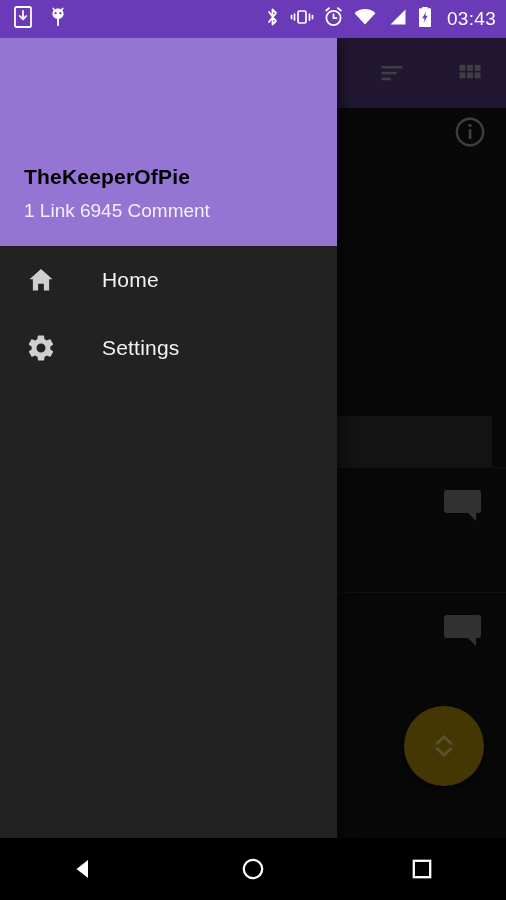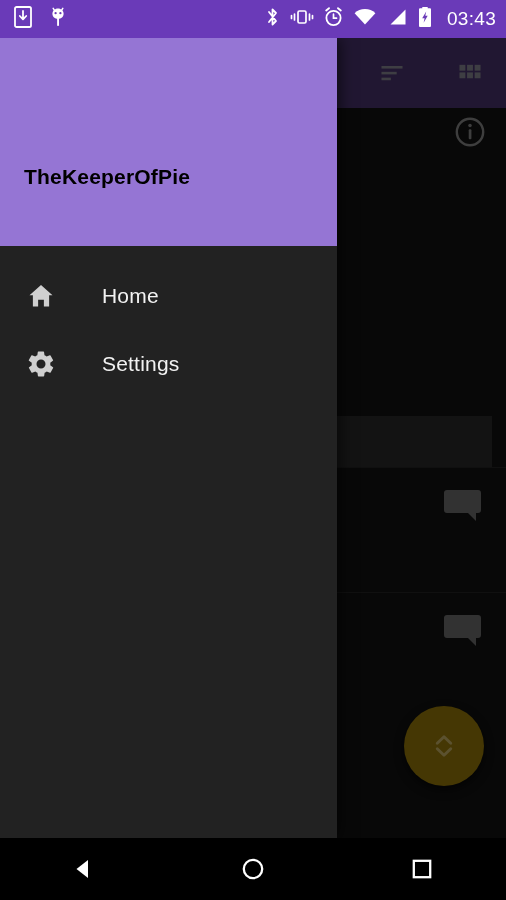--- a/index.html
+++ b/index.html
@@ -172,21 +172,20 @@
     letter-spacing:.2px;
   }
   #drawer-stats {
     position:absolute;
     left:24px; bottom:24px;
     color:#f2eefb;
     font-size:19px;
     font-weight:400;
   }
   #drawer-menu {
-    padding-top:16px;
     flex:1;
   }
   .drawer-item {
     display:flex;
     align-items:center;
     height:68px;
     padding-left:22px;
     cursor:pointer;
   }
   .drawer-icon {
@@ -309,20 +308,21 @@
         <polyline points="7.5,13.8 12,18.2 16.5,13.8" fill="none" stroke="#c9b468" stroke-width="1.9" stroke-linecap="round" stroke-linejoin="round"></polyline>
       </svg>
     </div>
   </div>
 
   <div id="scrim"></div>
 
   <div id="drawer">
     <div id="drawer-header">
       <div id="drawer-user">TheKeeperOfPie</div>
+      <div id="drawer-stats">1 Link 6945 Comment</div>
     </div>
 
     <div id="drawer-menu">
 
       <div class="drawer-item">
         <span class="drawer-icon">
           <svg width="30" height="30" viewBox="0 0 24 24">
             <path d="M12 3.2 L21.2 11.4 h-2.7 V20.4 h-4.2 v-5.5 h-4.6 v5.5 H5.5 V11.4 H2.8 Z" fill="#cfcfcf"></path>
           </svg>
         </span>

